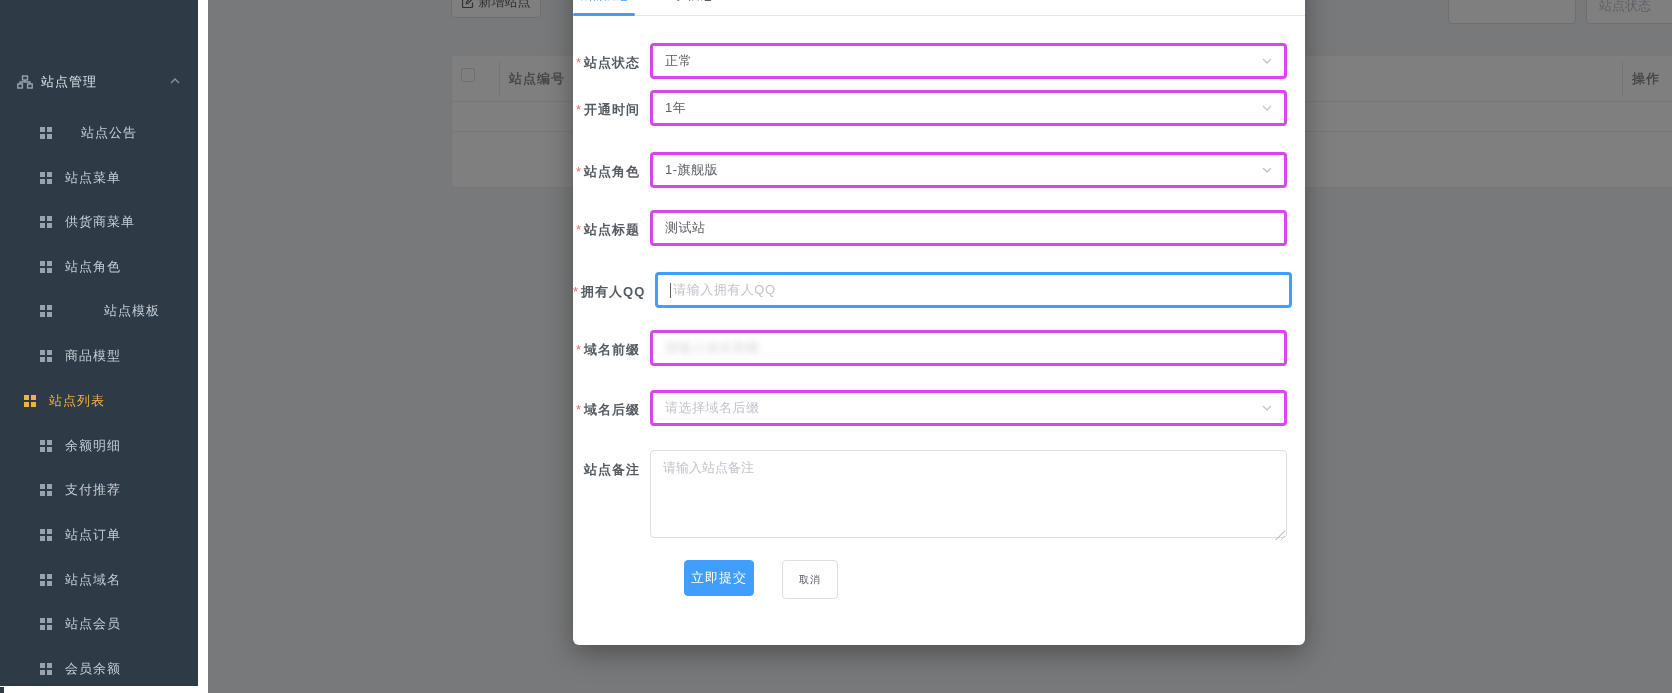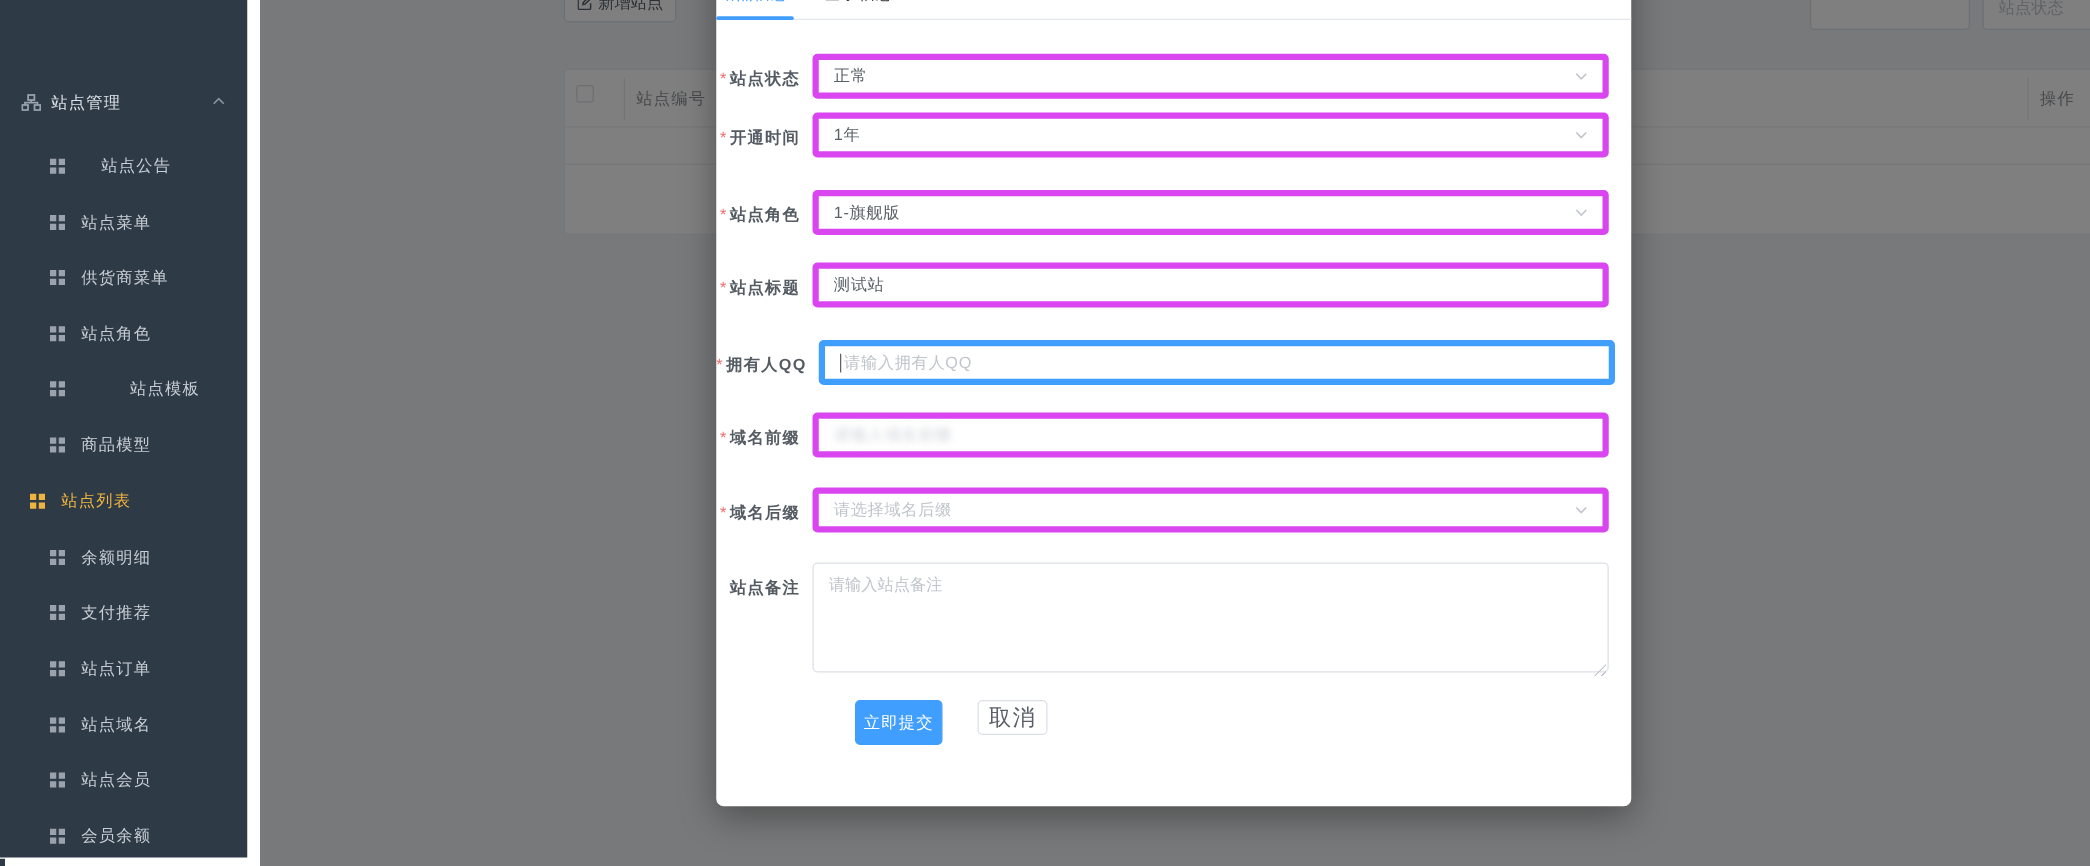--- a/index.html
+++ b/index.html
@@ -39,57 +39,57 @@
   .btn{display:flex;align-items:center;justify-content:center;box-sizing:border-box;
     border:1px solid #dcdfe6;border-radius:4px;background:#fff;color:#5a6068;font-size:13px;cursor:pointer;}
   .btn-primary{background:#409eff;border-color:#409eff;color:#fff;}
   .add-btn{left:243px;top:-14px;width:90px;height:32px;gap:5px;}
   .kw-input{left:1240px;top:-12px;width:128px;height:36px;background:#fff;border:1px solid #dcdfe6;border-radius:4px;box-sizing:border-box;}
   .status-select{left:1378px;top:-12px;width:168px;height:36px;background:#fff;border:1px solid #dcdfe6;border-radius:4px;
     box-sizing:border-box;display:flex;align-items:center;padding:0 12px;color:#a8abb2;font-size:13px;}
 
   .card{position:absolute;left:243px;top:55px;width:1395px;height:133px;background:#fff;border:1px solid #ebeef5;
     border-radius:4px;box-sizing:border-box;}
-  .th{position:absolute;top:14px;font-size:13px;font-weight:400;color:#909399;letter-spacing:1px;}
+  .th{position:absolute;top:14px;font-size:13px;font-weight:700;color:#909399;letter-spacing:1px;}
   .vline{position:absolute;top:6px;height:34px;width:1px;background:#e6e9ee;}
   .hline{position:absolute;left:0;right:0;height:1px;background:#ebeef5;}
   .cb{position:absolute;left:9px;top:12px;width:14px;height:14px;border:1px solid #dcdfe6;border-radius:2px;background:#fff;box-sizing:border-box;}
 
   
   .mask{position:absolute;left:208px;top:0;right:0;height:693px;background:rgba(0,0,0,0.5);z-index:5;}
 
   
   .modal{position:absolute;left:573px;top:-44px;width:732px;height:689px;background:#fff;border-radius:6px;
     box-shadow:0 8px 28px rgba(0,0,0,0.35);z-index:10;}
   .tabs{position:absolute;left:0;top:0;width:100%;height:60px;border-bottom:1px solid #e4e7ed;
     display:flex;align-items:flex-end;padding:0 0 7px 2px;box-sizing:border-box;gap:28px;}
   .tab{font-size:13px;color:#303133;cursor:pointer;position:relative;letter-spacing:1px;padding-bottom:4px;}
   .tab.active{color:#409eff;}
   .tab.active::after{content:"";position:absolute;left:-2px;right:-4px;bottom:-8px;height:3px;background:#409eff;border-radius:2px;}
 
   .frow{position:absolute;left:0;width:100%;display:flex;}
   .lbl{flex:0 0 67px;text-align:right;font-size:13px;font-weight:600;color:#555b63;padding-top:11px;letter-spacing:1px;white-space:nowrap;}
   .req{color:#f56c6c;font-style:normal;margin-right:2px;font-weight:400;}
   .fld{margin-left:10px;width:637px;}
-  .ctl{height:36px;border:5px solid #d946ef;border-radius:4px;background:#fff;display:flex;align-items:center;
+  .ctl{height:36px;border:3px solid #d946ef;border-radius:4px;background:#fff;display:flex;align-items:center;
     padding:0 12px;font-size:13px;color:#5a6068;position:relative;box-sizing:border-box;letter-spacing:0.5px;}
   .ctl .chev{margin-left:auto;color:#c0c4cc;}
   .ctl.focus{border-color:#409eff;}
   .ph{color:#c0c4cc;}
   .caret{width:1px;height:15px;background:#606266;margin-right:2px;}
   .blurred{filter:blur(3px);opacity:.75;}
   .ta-wrap{position:relative;width:637px;}
   .ta{width:100%;height:88px;border:1px solid #dcdfe6;border-radius:4px;box-sizing:border-box;resize:none;
     padding:8px 12px;font-size:13px;color:#5a6068;font-family:inherit;outline:none;}
   .ta::placeholder{color:#c0c4cc;}
   .ta-handle{position:absolute;right:2px;bottom:2px;width:10px;height:10px;pointer-events:none;
     background:repeating-linear-gradient(135deg,transparent 0 3px,#c0c4cc 3px 4px);
     clip-path:polygon(100% 0,100% 100%,0 100%);}
   .submit-btn{position:absolute;left:111px;width:70px;height:36px;font-size:13px;letter-spacing:1px;}
-  .cancel-btn{position:absolute;left:209px;width:56px;height:28px;font-size:18px;letter-spacing:1px;}
+  .cancel-btn{position:absolute;left:209px;width:56px;height:39px;font-size:10px;letter-spacing:1px;}
 
   svg{display:block;}
 </style>
 </head>
 <body>
 
 <aside class="sidebar">
   <div class="side-group" style="top:67px;">
     <span>
       <svg width="16" height="14" viewBox="0 0 16 14" stroke="#9aa3ad" fill="none" stroke-width="1.4">

